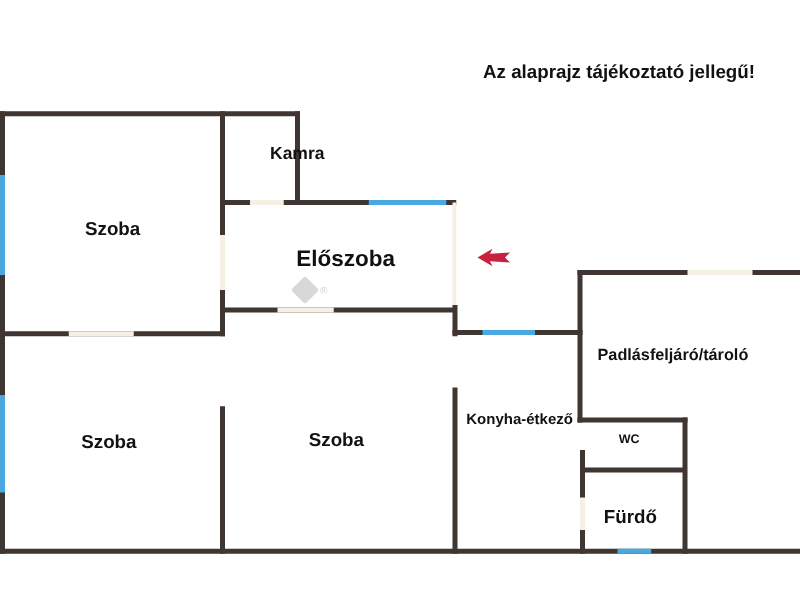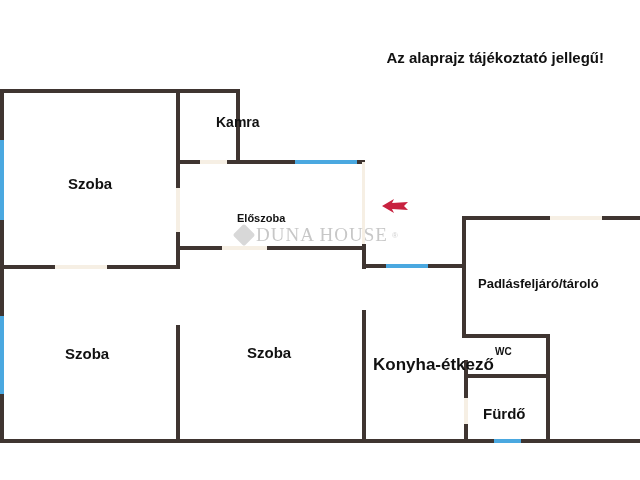--- a/index.html
+++ b/index.html
@@ -57,29 +57,28 @@
   <div class="w" style="left:462px;top:334px;width:88px;height:4px;"></div>
   <div class="w" style="left:546px;top:334px;width:4px;height:109px;"></div>
 
   <div class="w" style="left:464px;top:374px;width:84px;height:4px;"></div>
   <div class="w" style="left:464px;top:360px;width:4px;height:83px;"></div>
   <div class="door" style="left:464px;top:398px;width:4px;height:26px;"></div>
 </div>
 
 <div class="lbl" style="left:68px;top:175px;font-size:15px;">Szoba</div>
 <div class="lbl" style="left:183px;top:114px;font-size:14px;margin-left:33px;">Kamra</div>
-<div class="lbl" style="left:237px;top:212px;font-size:11px;">Előszoba</div>
+<div class="lbl" style="left:237px;top:197px;font-size:18px;">Előszoba</div>
 <div class="lbl" style="left:65px;top:345px;font-size:15px;">Szoba</div>
 <div class="lbl" style="left:247px;top:344px;font-size:15px;">Szoba</div>
-<div class="lbl" style="left:373px;top:355px;font-size:17px;text-align:center;">Konyha-étkező</div>
+<div class="lbl" style="left:373px;top:328px;font-size:12px;text-align:center;">Konyha-étkező</div>
 <div class="lbl" style="left:495px;top:346px;font-size:10px;">WC</div>
 <div class="lbl" style="left:483px;top:394px;font-size:15px;margin-top:11px;">Fürdő</div>
 <div class="lbl" style="left:478px;top:276px;font-size:13px;">Padlásfeljáró/tároló</div>
 
 <div class="wm">
   <div class="wm-logo"></div>
-  <span class="wm-text">DUNA HOUSE</span>
   <span style="font-size:8px;color:#aaa;vertical-align:top;">®</span>
 </div>
 
 <svg class="arrow" width="28" height="16" viewBox="0 0 28 16">
   <polygon points="0,8 12,1 10,5 26,4 22,8 26,12 10,11 12,15" fill="#c8213f"></polygon>
 </svg>
 
 </body></html>

